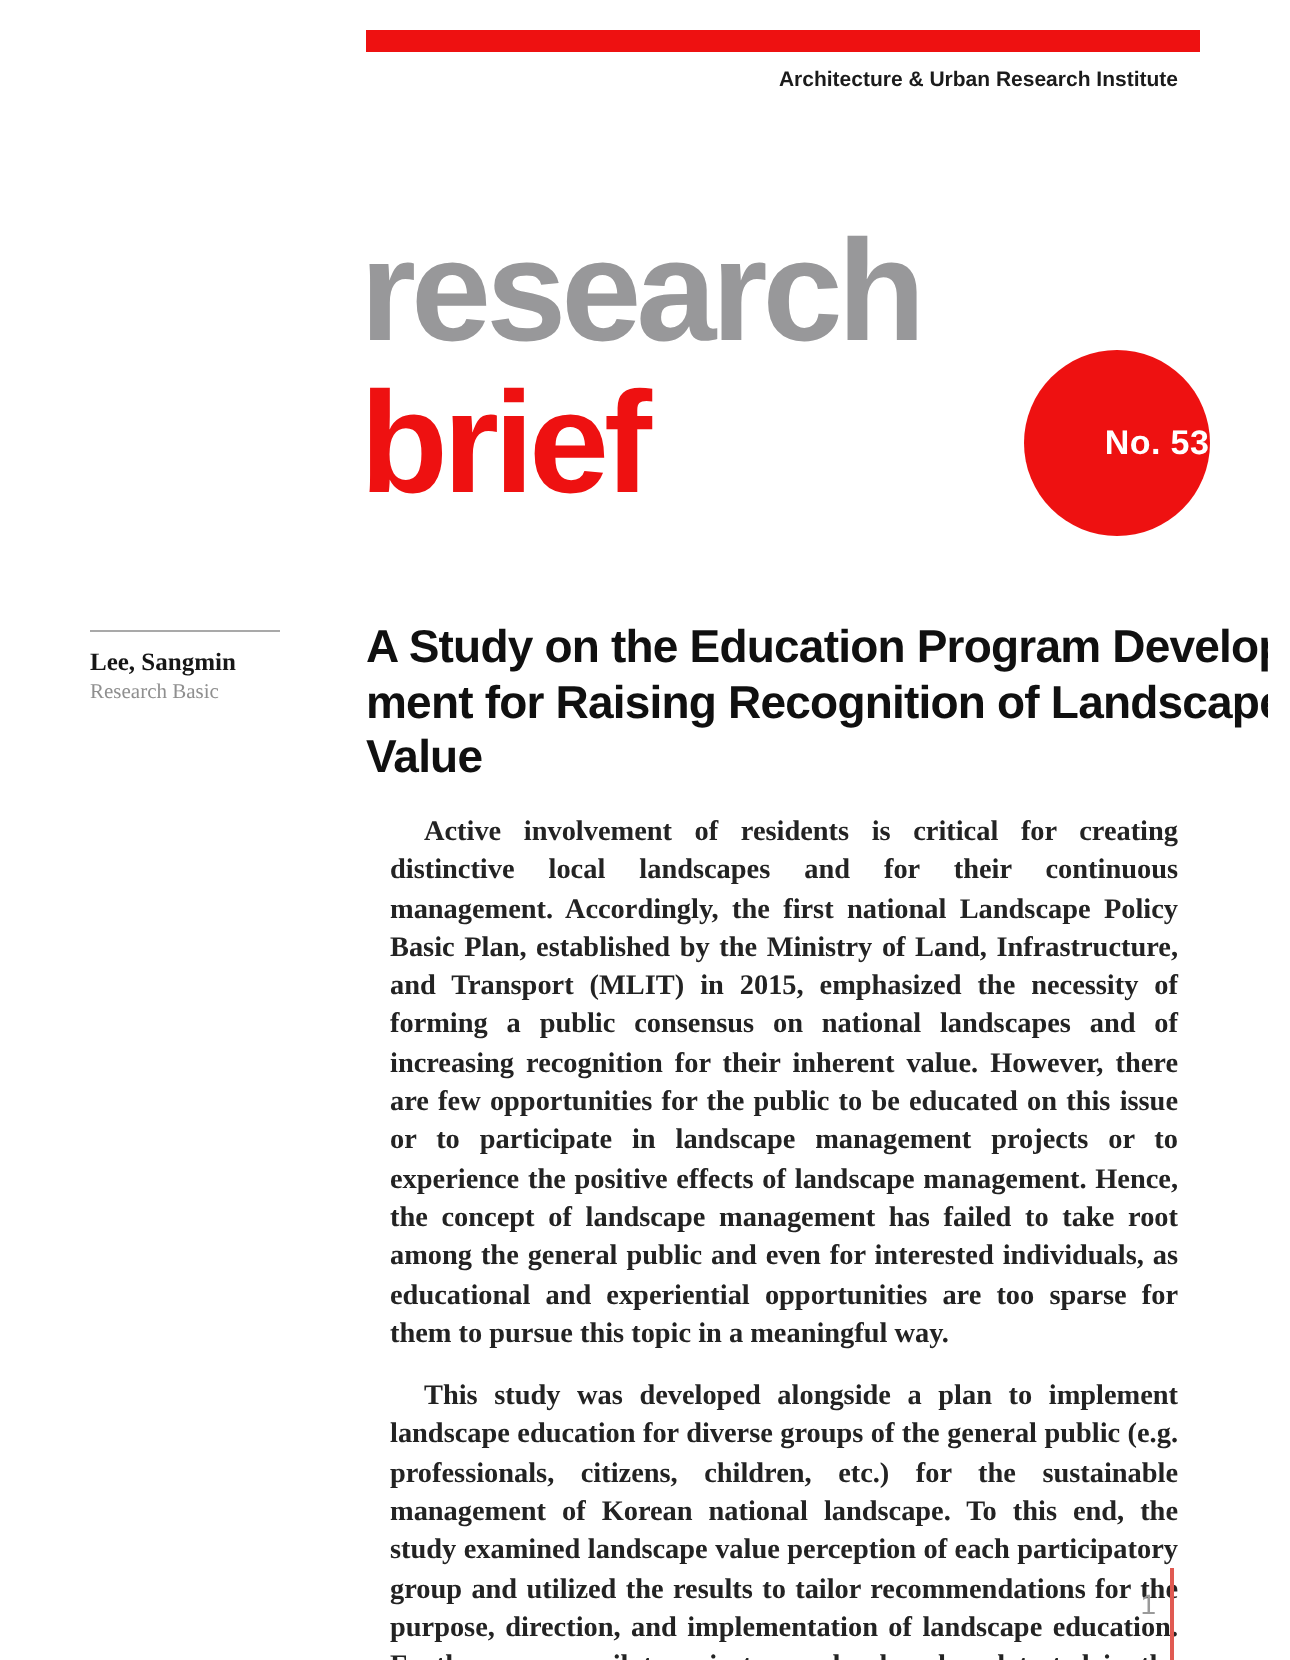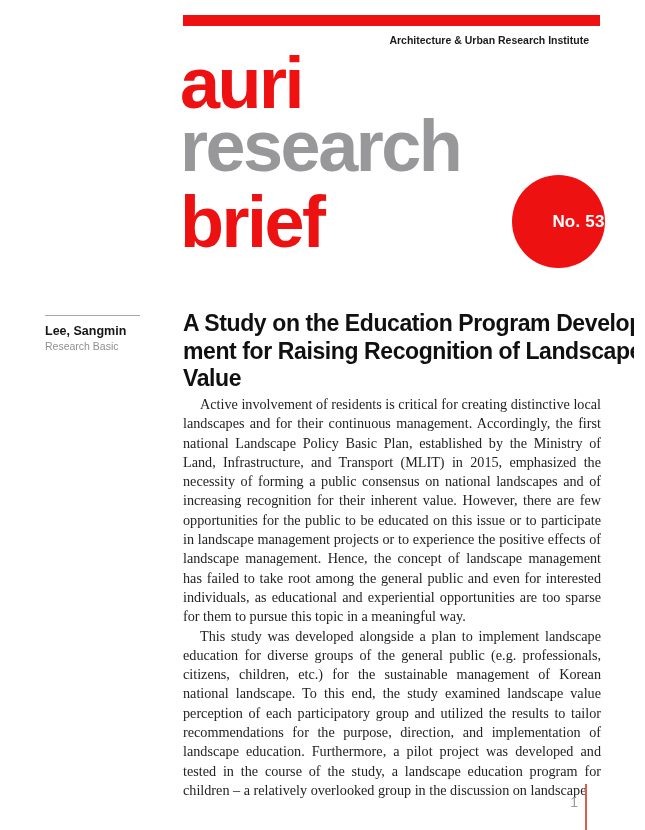--- a/index.html
+++ b/index.html
@@ -61,20 +61,21 @@
     font-weight: bold;
     font-size: 17px;
     letter-spacing: 0.2px;
     margin-left: 40px;
   }
   .author-block {
     position: absolute;
     left: 45px;
     top: 315px;
     width: 100px;
+    font-family: Liberation Serif, serif;
   }
   .author-divider {
     width: 95px;
     height: 1px;
     background: #a9a9a9;
     margin-bottom: 8px;
   }
   .author-name {
     font-size: 12.5px;
     font-weight: bold;
@@ -101,22 +102,23 @@
     left: 183px;
     top: 395px;
     width: 418px;
     font-family: "Liberation Serif", serif;
     font-size: 14.2px;
     line-height: 19.3px;
     color: #232323;
     text-align: justify;
   }
   .body-text p {
-    margin: 0;
+    margin: 12px;
     text-indent: 17px;
+    font-weight: bold;
   }
   .page-number {
     position: absolute;
     left: 540px;
     top: 794px;
     width: 38px;
     text-align: right;
     font-size: 14px;
     color: #9a9a9a;
   }
@@ -131,21 +133,20 @@
 </style>
 </head>
 <body>
 
 <div class="page">
 
   <div class="top-bar"></div>
 
   <div class="institute">Architecture &amp; Urban Research Institute</div>
 
-  <div class="logo-line logo-auri">auri</div>
   <div class="logo-line logo-brief">brief</div>
   <div class="logo-line logo-research">research</div>
 
   <div class="issue-badge">
     <span>No. 53</span>
   </div>
 
   <div class="author-block">
     <div class="author-divider"></div>
     <div class="author-name">Lee, Sangmin</div>

